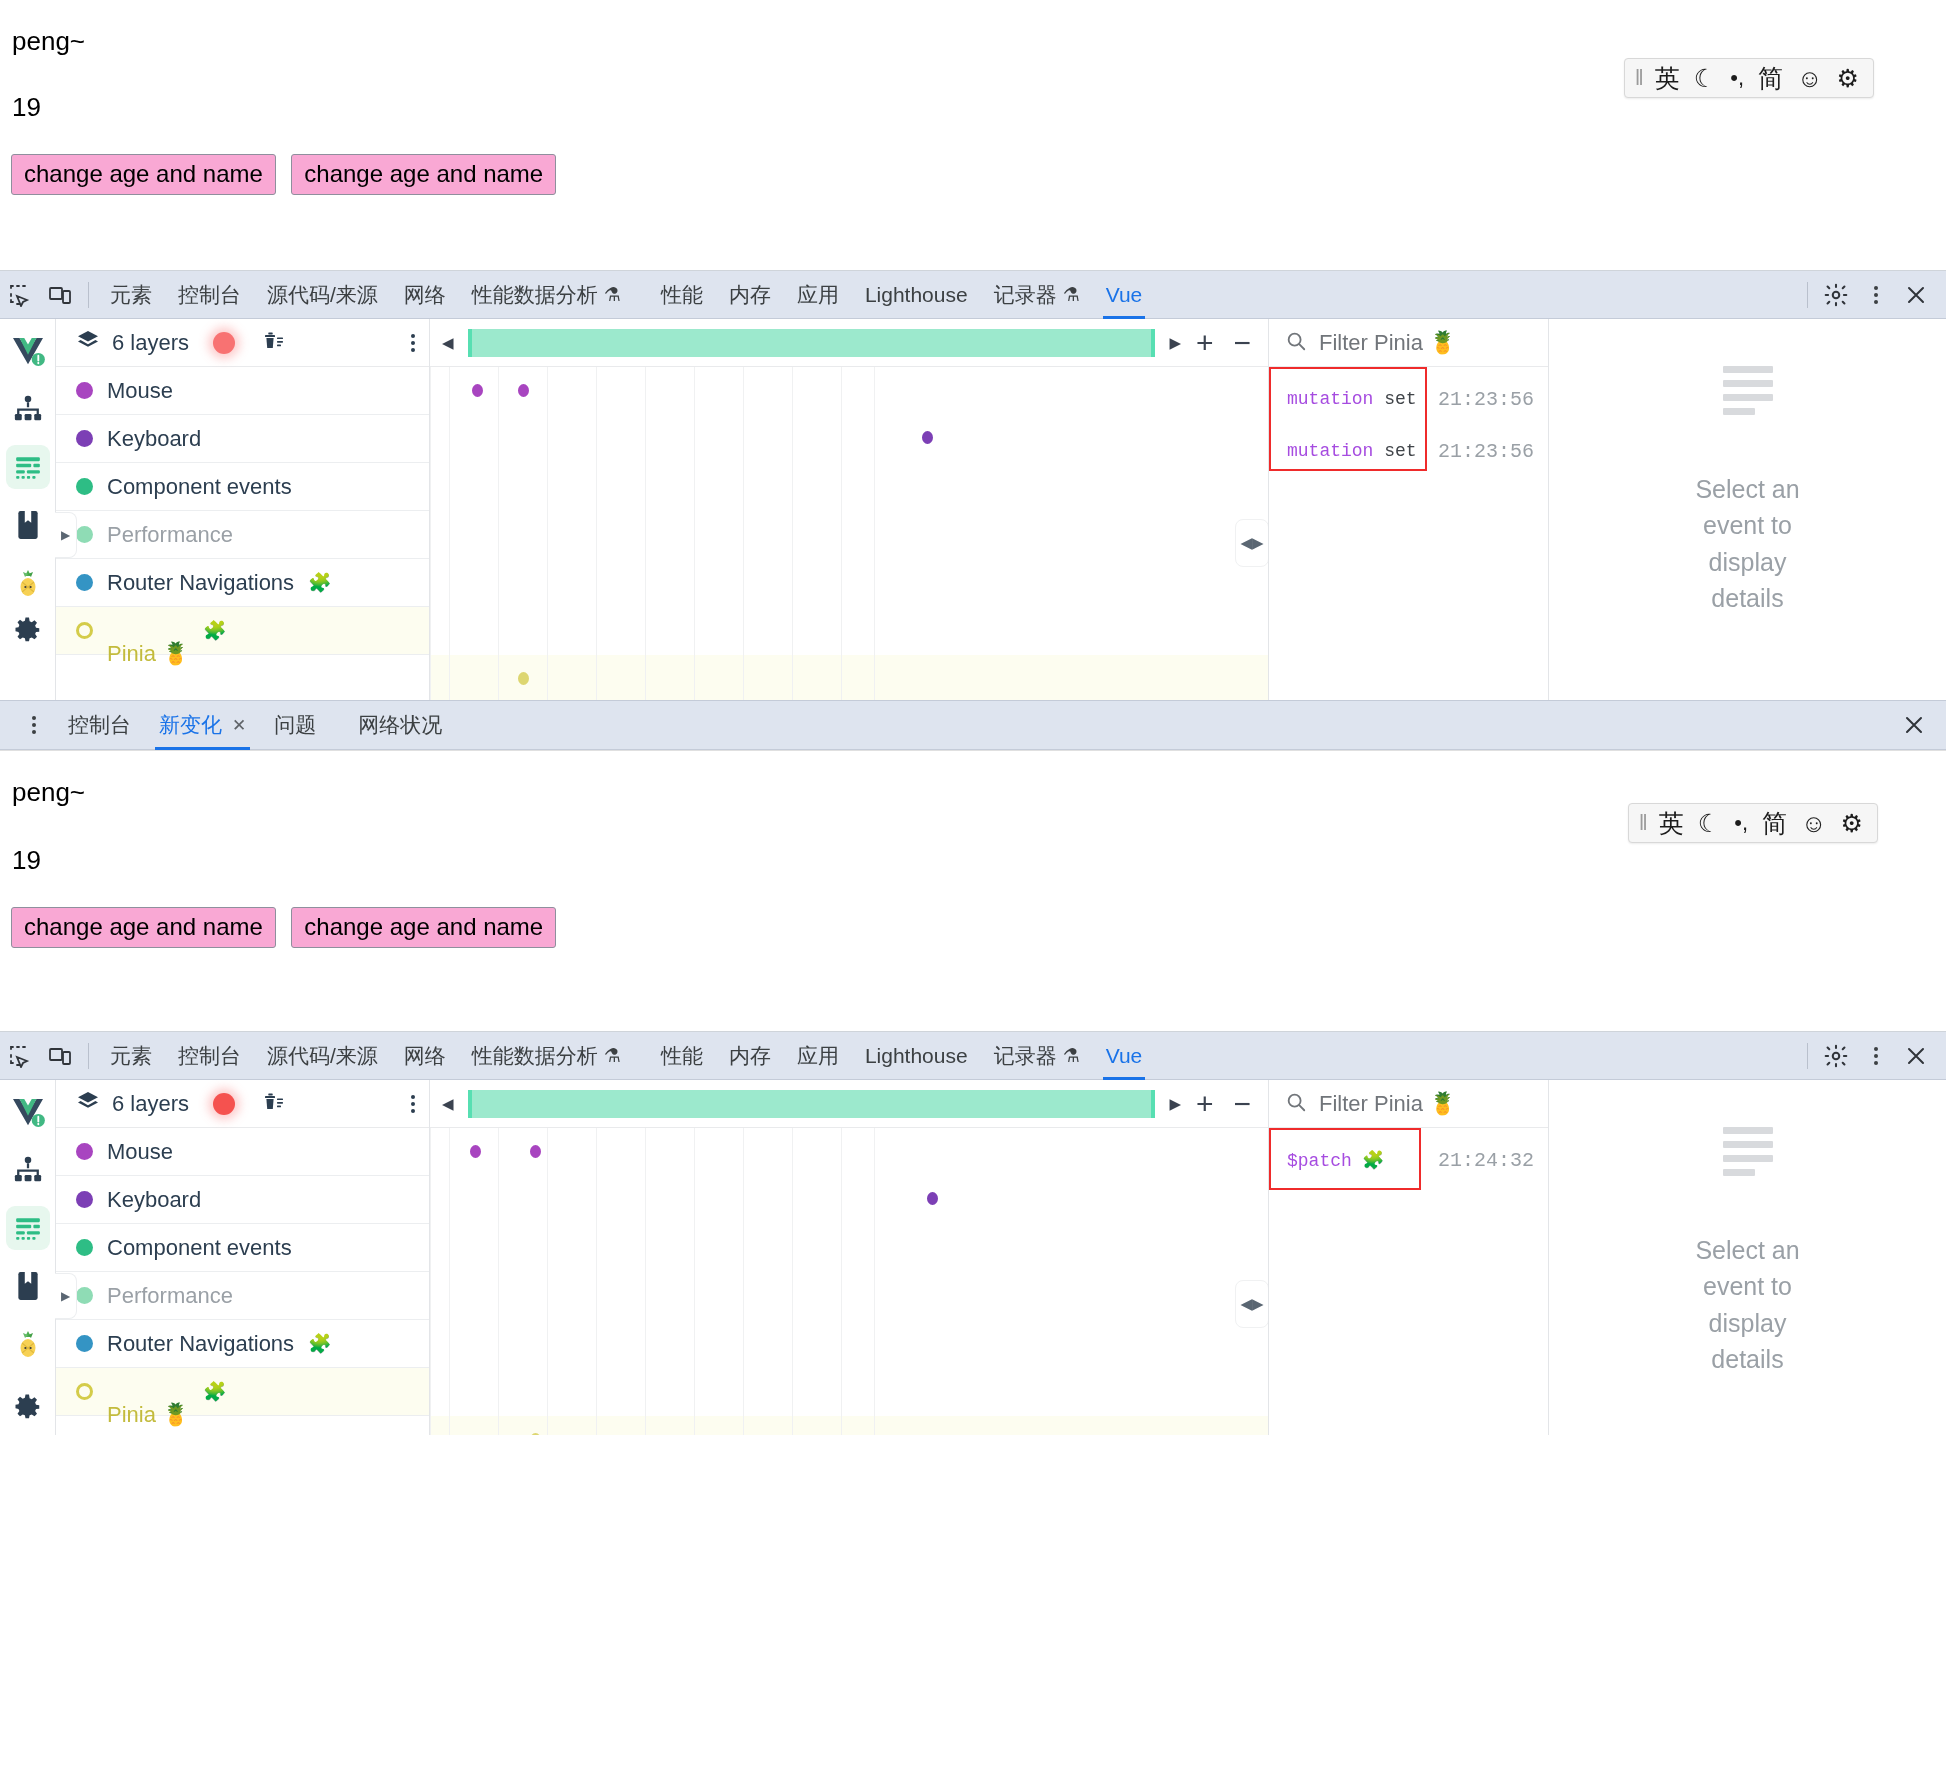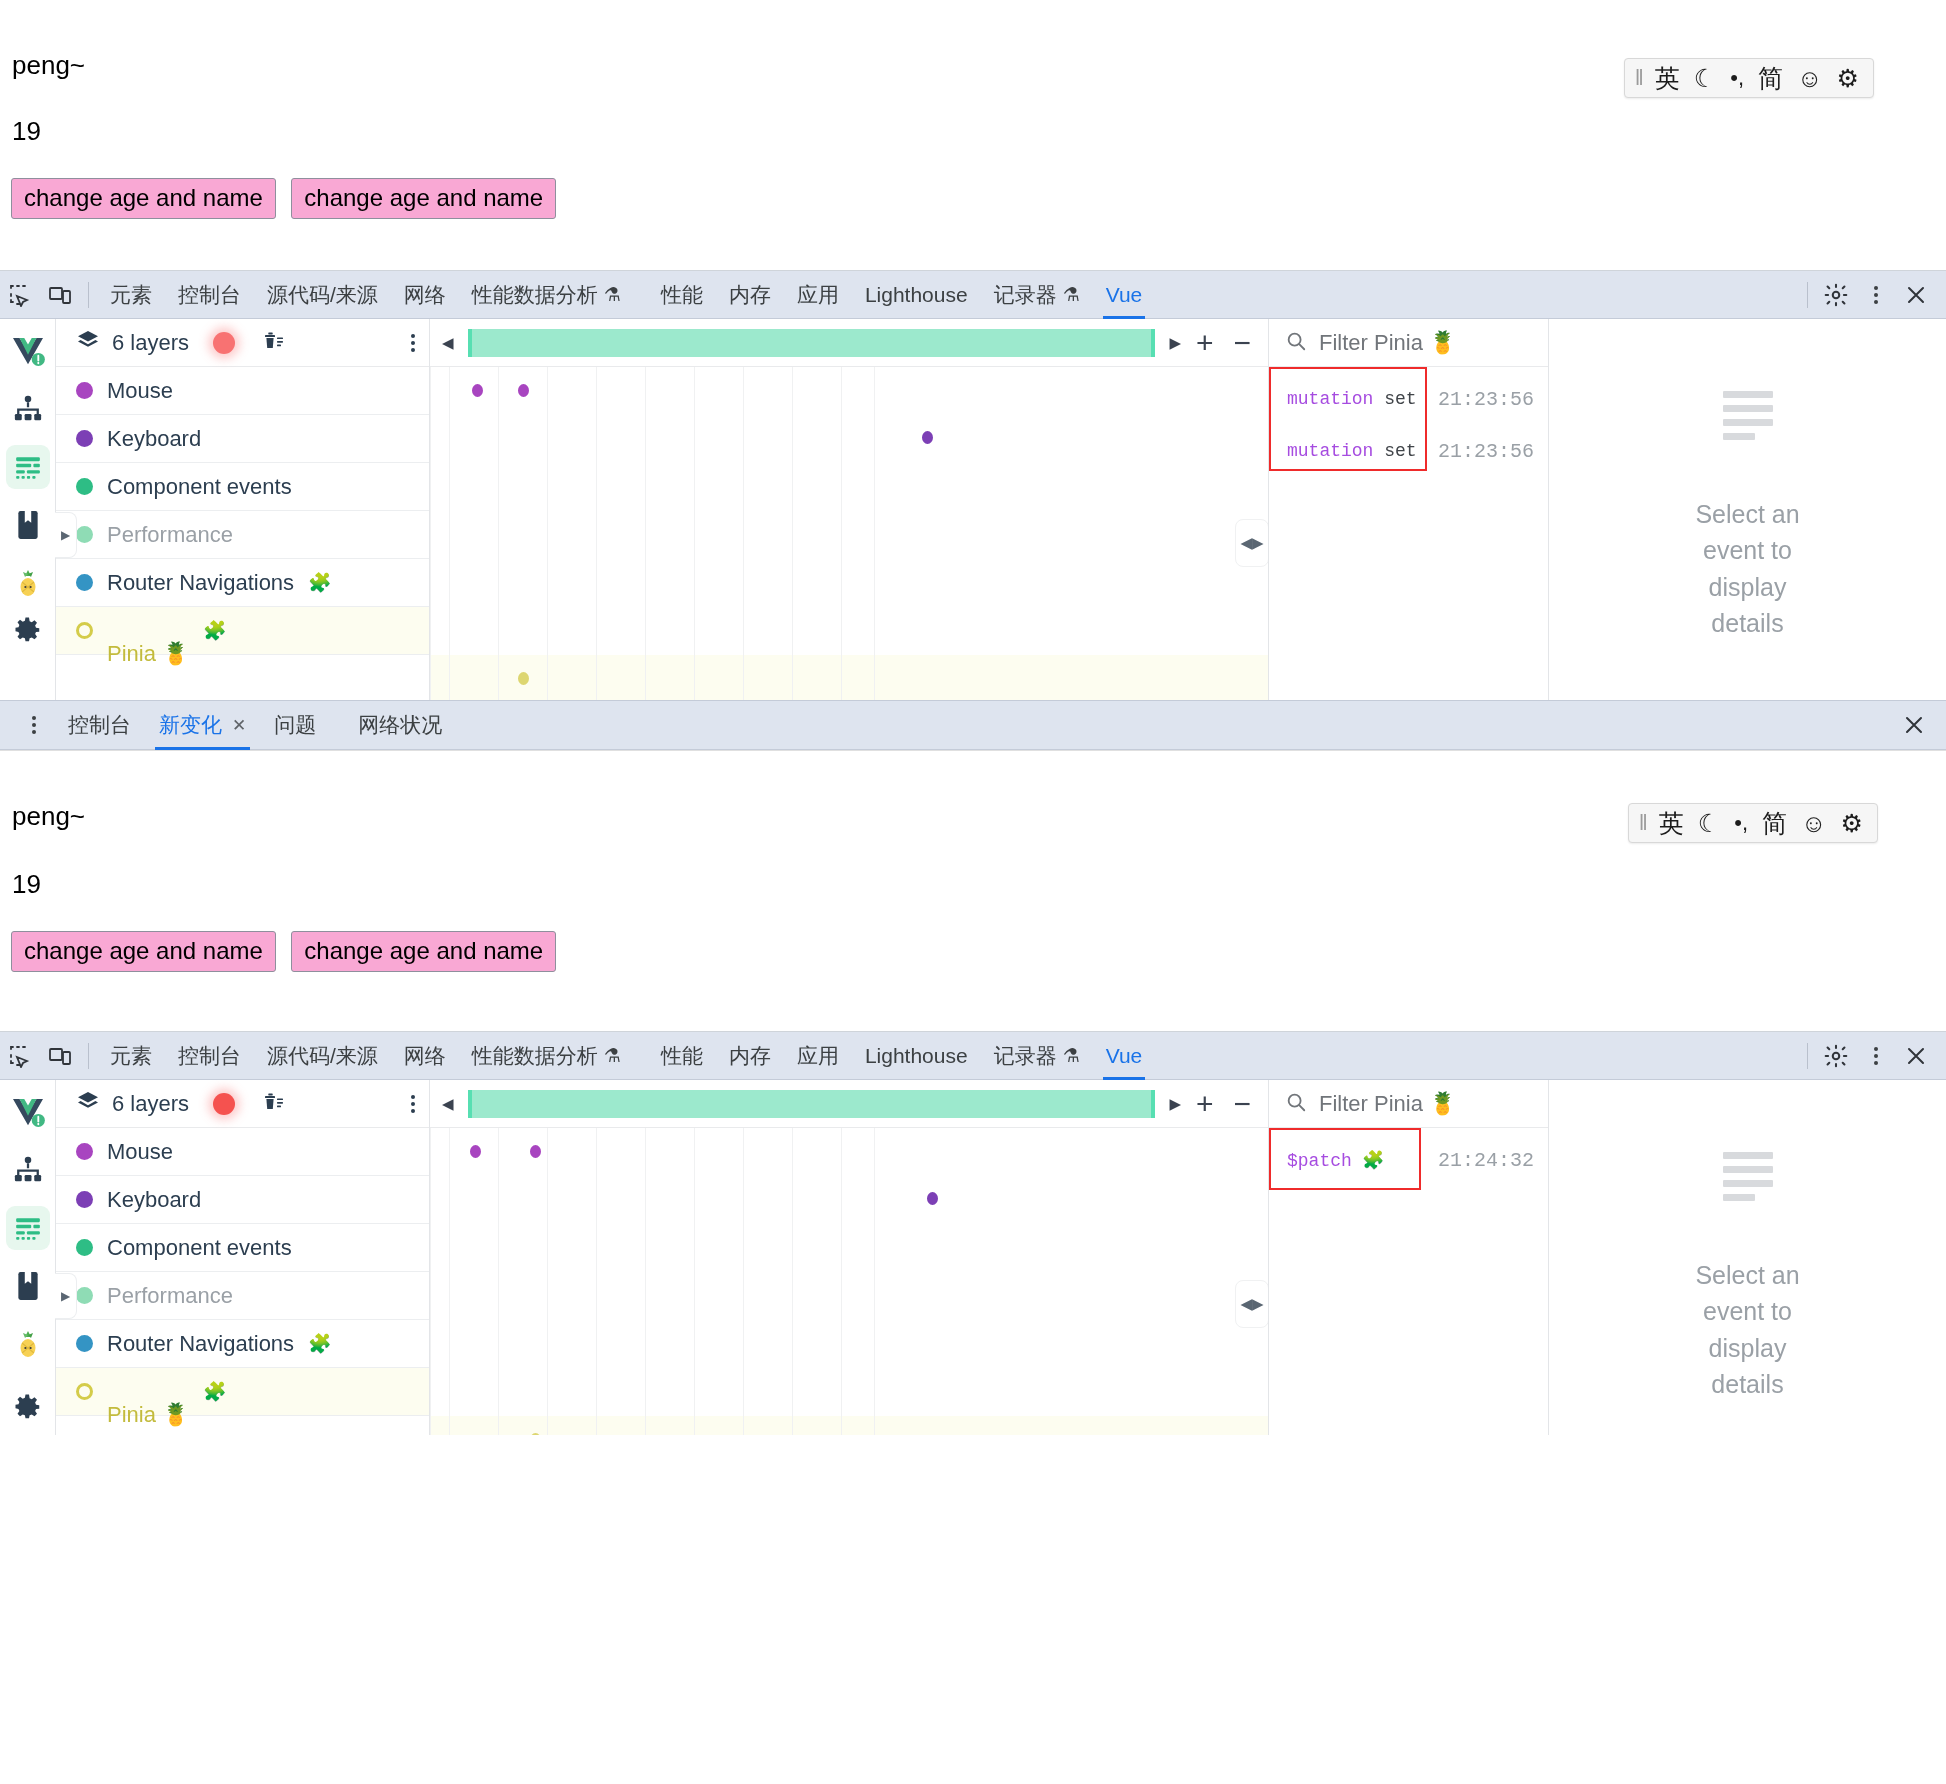--- a/index.html
+++ b/index.html
@@ -8,21 +8,20 @@
     font-family: "Liberation Sans", sans-serif;
     background: #ffffff;
     overflow: hidden;
   }
 
   
   .app-page { position: relative; background: #fff; }
   .app-text {
     font-size: 26px; color: #000; padding-left: 12px;
     line-height: 1.0;
-    margin-top: 24px;
   }
   .app-btn {
     font-family: "Liberation Sans", sans-serif;
     font-size: 24px;
     background: #f9a8d4;
     border: 1px solid #8f8f9d;
     border-radius: 3px;
     padding: 6px 12px 8px 12px;
     color: #000;
     margin-left: 11px;
@@ -183,21 +182,21 @@
   }
   .ev-label { font-family: "Liberation Mono", monospace; font-size: 18px; color: #404449; }
   .ev-label .kw { color: #a64ce0; }
   .ev-time { margin-left: auto; font-family: "Liberation Mono", monospace; font-size: 20px; color: #9aa0a6; }
 
   
   .detail-col {
     width: 398px; flex: 0 0 398px;
     border-left: 1px solid #e3e5e8;
     display: flex; flex-direction: column; align-items: center;
-    padding-top: 72px;
+    padding-top: 47px;
   }
   .ph-lines { display: flex; flex-direction: column; gap: 7px; align-items: flex-start; }
   .ph-lines i { display: block; height: 7px; background: #d8dadd; border-radius: 1px; }
   .ph-text {
     margin-top: 56px; width: 140px; text-align: center;
     font-size: 25px; line-height: 1.45; color: #9aa0a6;
   }
 
   
   .drawer {

